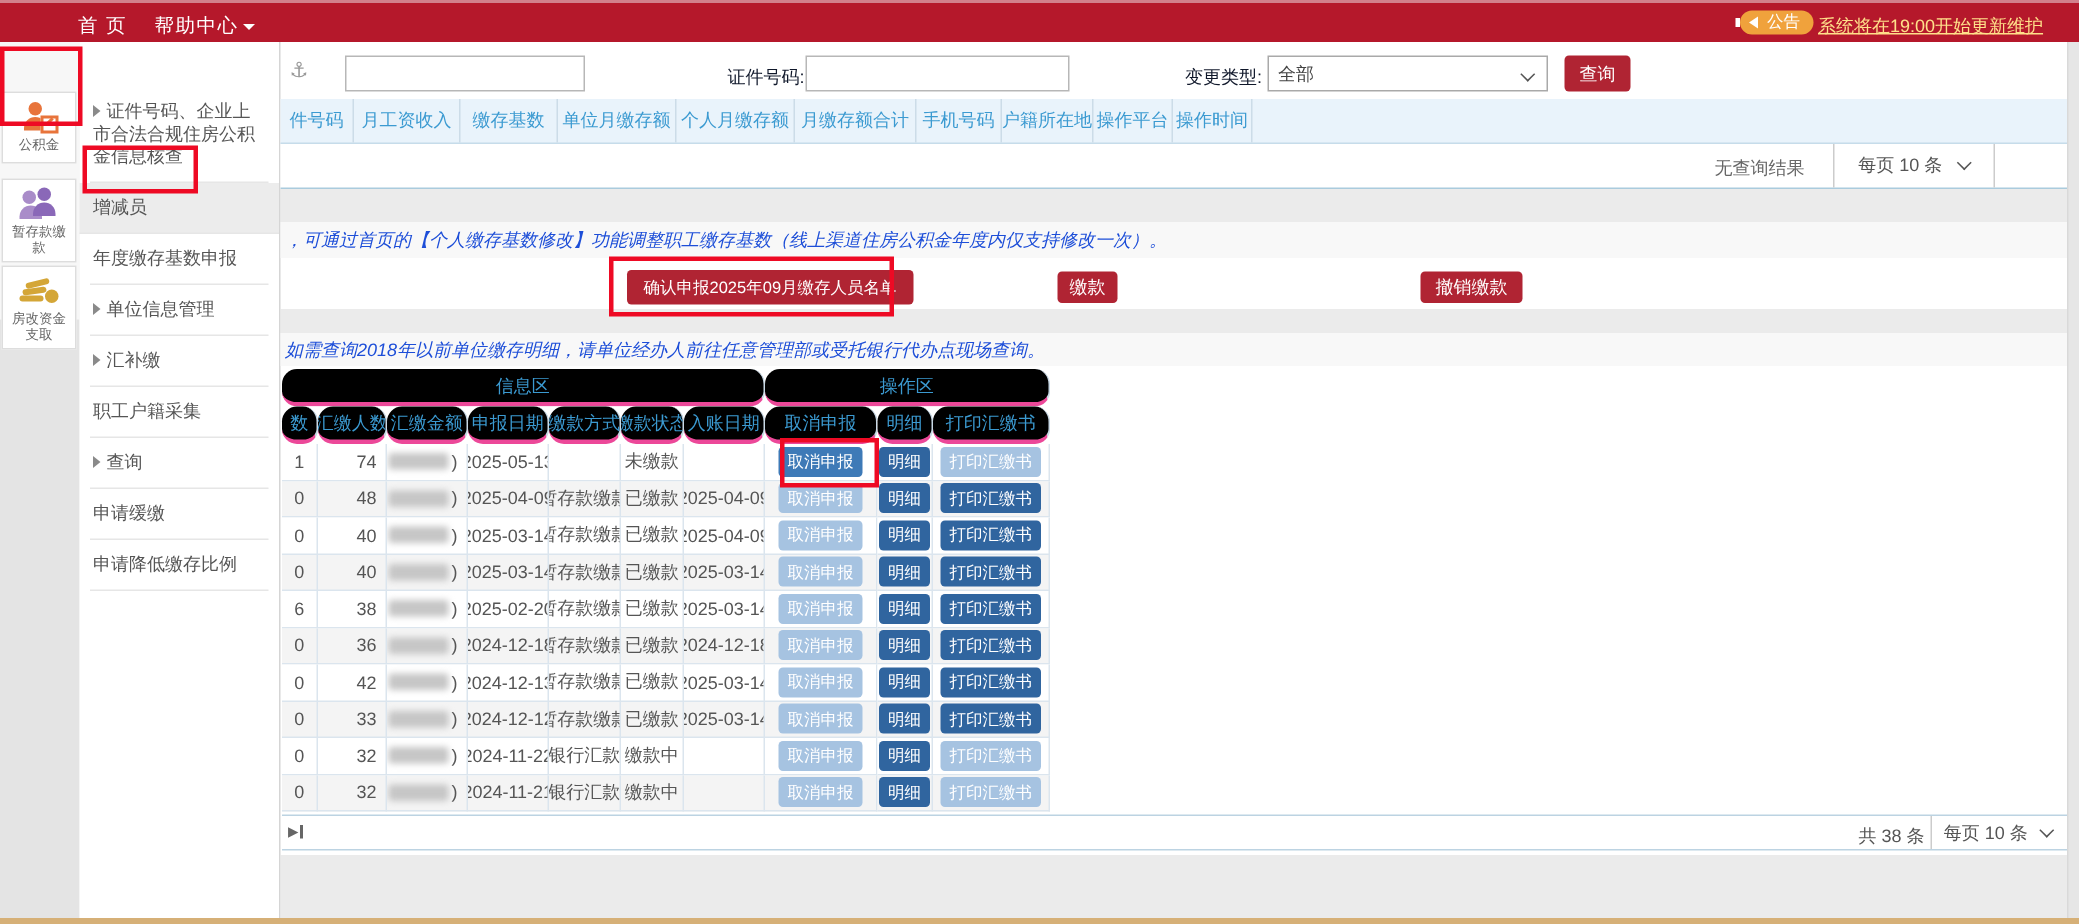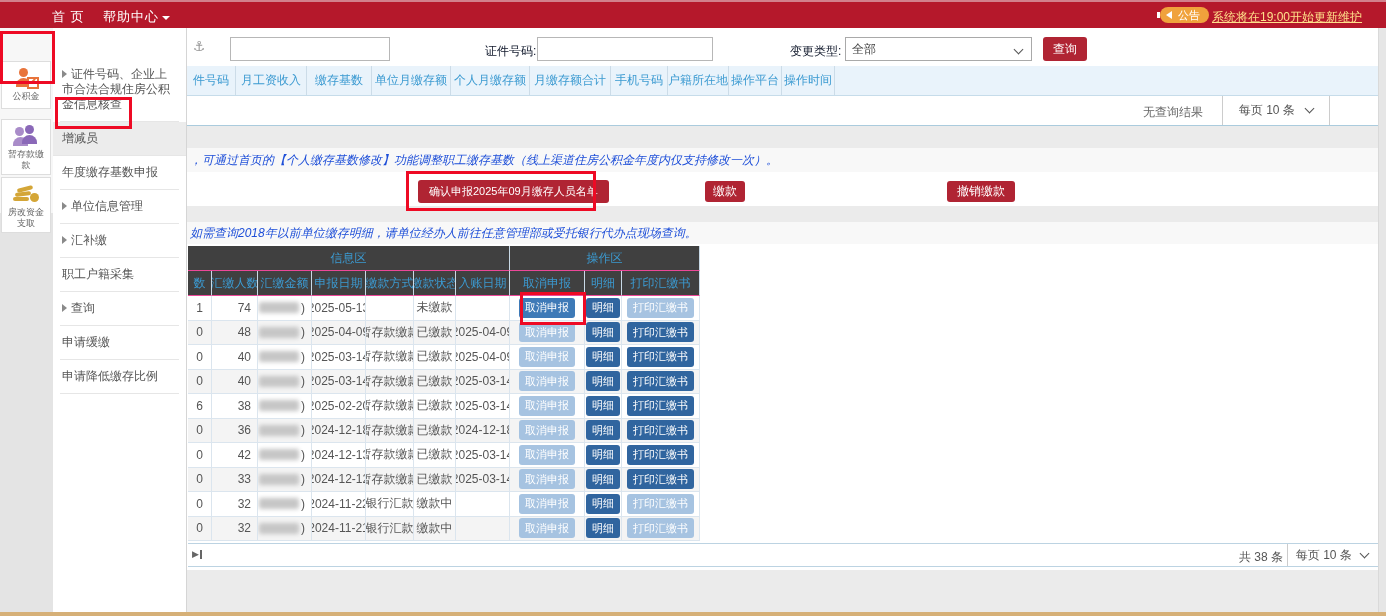--- a/index.html
+++ b/index.html
@@ -55,21 +55,21 @@
   .empty-bar{position:absolute;left:187px;top:96px;width:1191px;height:30px;background:#fff;border-bottom:1px solid #aacbdd;box-sizing:border-box;}
   .pgsize-box{position:absolute;top:0;height:29px;border-left:1px solid #ccc;border-right:1px solid #ccc;line-height:29px;font-size:12px;color:#555;text-align:center;cursor:pointer;}
 
   .notice-strip{position:absolute;left:187px;width:1191px;background:#f8f8f8;}
   .notice-text{position:absolute;left:3px;top:4px;font-size:12px;color:#1d4ed8;font-style:italic;white-space:nowrap;}
 
   
   .tbl{position:absolute;left:188px;top:246px;font-size:12px;color:#555;}
   .trow{display:flex;}
   .tcell{box-sizing:border-box;border-right:1px solid #dbe5ee;border-bottom:1px solid #dbe5ee;display:flex;align-items:center;justify-content:center;overflow:hidden;white-space:nowrap;}
-  .thead .tcell{background:#404040;color:#3b9ad1;border-right:1px solid #c9d9e6;border-bottom:1px solid #ec4899;justify-content:center;}
+  .thead .tcell{background:#000000;color:#3b9ad1;border-right:1px solid #c9d9e6;border-bottom:3px solid #ec4899;justify-content:center;border-radius:10px;}
   .num-cell{justify-content:flex-end;padding-right:6px;}
   .cell-btn{height:20px;border:none;border-radius:3px;color:#fff;font-size:11px;padding:0 6px;cursor:pointer;white-space:nowrap;}
   .b-cancel-on{background:#3e7ab7;}
   .b-dark{background:#30659f;}
   .b-off{background:#a6c3e1;}
   .masked{display:inline-block;width:40px;height:11px;background:#c6c6c6;border-radius:2px;filter:blur(2px);margin-right:2px;}
 
   
   .tfooter{position:absolute;left:188px;top:543px;width:1190px;height:24px;background:#fff;border-top:1px solid #bcd3e2;border-bottom:1px solid #bcd3e2;box-sizing:border-box;}
   .scroll-ind{position:absolute;left:4px;top:5px;color:#666;font-size:9px;cursor:pointer;}

